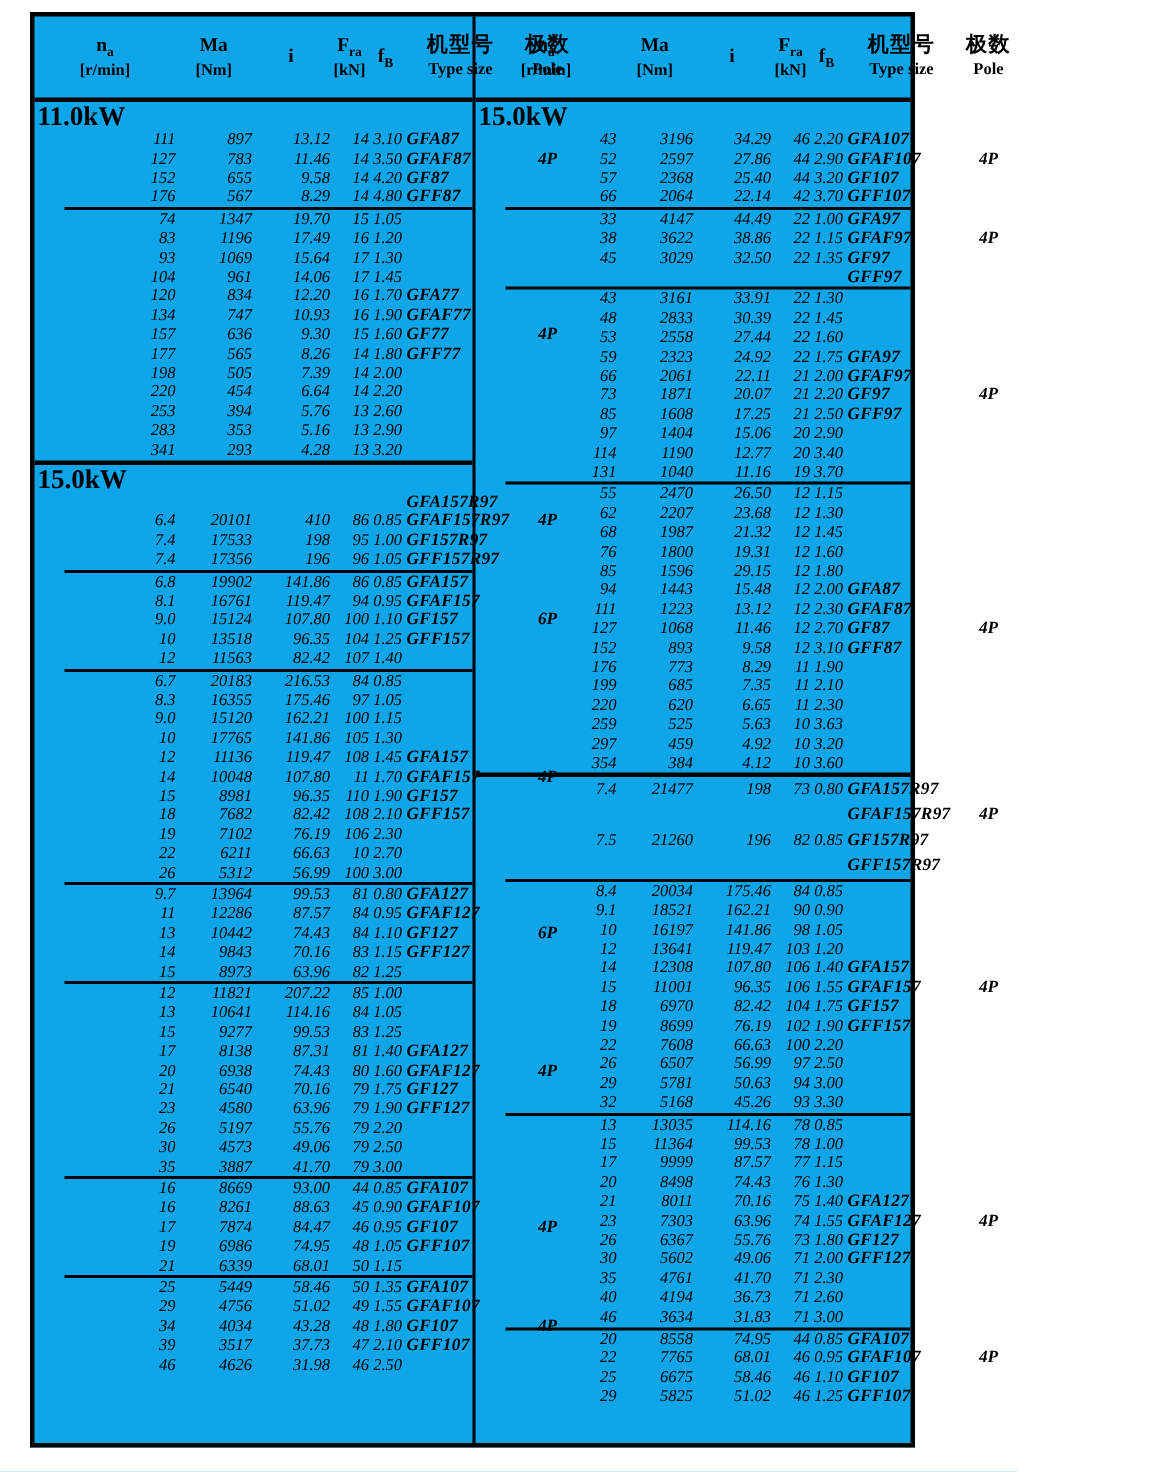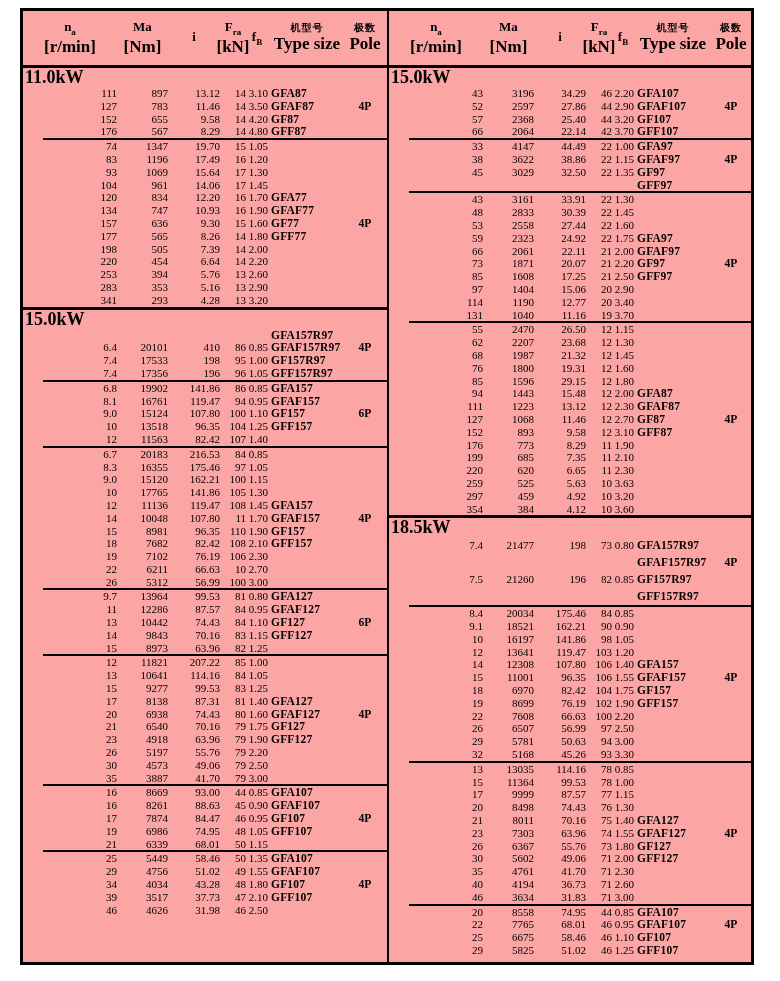--- a/index.html
+++ b/index.html
@@ -1,34 +1,34 @@
 <!DOCTYPE html>
 <html><head>
 <meta charset="utf-8">
 <style>
   html,body{margin:0;padding:0;background:#ffffff;}
   .page{position:relative;width:780px;height:981px;background:#fff;color:#000;
         font-family:"Liberation Serif", "DejaVu Serif", serif;overflow:hidden;}
-  .spec-table{position:absolute;left:20px;top:8px;width:734px;height:957px;
-        border:3px solid #000;box-sizing:border-box;display:flex;background:#fca5a5;}
+  .spec-table{position:absolute;left:20px;top:8px;width:590px;height:957px;
+        border:3px solid #000;box-sizing:border-box;display:flex;background:#0ea5e9;}
   .panel{flex:1 1 50%;display:flex;flex-direction:column;min-width:0;box-sizing:border-box;}
   .panel.right{border-left:2px solid #000;}
   .phead{height:57px;flex:0 0 57px;border-bottom:3px solid #000;box-sizing:border-box;
         display:grid;grid-template-columns:94px 51px 52px 26px 22px 78px 38px;align-items:center;}
   .hc{justify-self:center;text-align:center;font-weight:bold;white-space:nowrap;
         font-size:13px;line-height:1.2;}
-  .hc .h2{font-size:17px;}
+  .hc .h2{font-size:11px;}
   .hc .h2:empty{display:none;}
-  .hc .cn{font-size:10px;letter-spacing:1px;}
+  .hc .cn{font-size:14px;letter-spacing:1px;text-align:right;}
   sub.hsub{font-size:9px;}
   .panel-body{flex:1 1 auto;display:flex;flex-direction:column;--rh:12.8px;}
   .sec-title{font-size:18px;font-weight:bold;line-height:19px;height:19px;padding-left:2px;}
   .hr{height:2px;background:#000;margin-left:20px;flex:0 0 2px;}
   .hr.thick{height:3px;margin-left:0;flex:0 0 3px;}
-  .block{display:block;}
+  .block{display:block;font-style:italic;}
   .row{display:grid;grid-template-columns:94px 51px 52px 26px 22px 78px 38px;
         height:var(--rh);line-height:var(--rh);font-size:11px;}
   .c{white-space:nowrap;overflow:visible;}
   .c.num{text-align:right;}
   .c.fb{padding-right:0;}
   .c.type{padding-left:3px;font-weight:bold;font-size:11.5px;letter-spacing:.2px;}
   .c.pole{text-align:center;font-weight:bold;font-size:11.5px;}
 </style>
 </head>
 <body>
@@ -519,21 +519,21 @@
                 <div class="c num na">21</div>
                 <div class="c num ma">6540</div>
                 <div class="c num ratio">70.16</div>
                 <div class="c num fra">79</div>
                 <div class="c num fb">1.75</div>
                 <div class="c type">GF127</div>
                 <div class="c pole"></div>
               </div>
               <div class="row">
                 <div class="c num na">23</div>
-                <div class="c num ma">4918</div>
+                <div class="c num ma">4580</div>
                 <div class="c num ratio">63.96</div>
                 <div class="c num fra">79</div>
                 <div class="c num fb">1.90</div>
                 <div class="c type">GFF127</div>
                 <div class="c pole"></div>
               </div>
               <div class="row">
                 <div class="c num na">26</div>
                 <div class="c num ma">5197</div>
                 <div class="c num ratio">55.76</div>
@@ -999,21 +999,20 @@
                 <div class="c num ratio">4.12</div>
                 <div class="c num fra">10</div>
                 <div class="c num fb">3.60</div>
                 <div class="c type"></div>
                 <div class="c pole"></div>
               </div>
             </div>
           </div>
           <div class="hr thick"></div>
           <div class="section">
-            <div class="sec-title">18.5kW</div>
             <div class="block" style="--rh: 17px;">
               <div class="row">
                 <div class="c num na">7.4</div>
                 <div class="c num ma">21477</div>
                 <div class="c num ratio">198</div>
                 <div class="c num fra">73</div>
                 <div class="c num fb">0.80</div>
                 <div class="c type">GFA157R97</div>
                 <div class="c pole"></div>
               </div>

